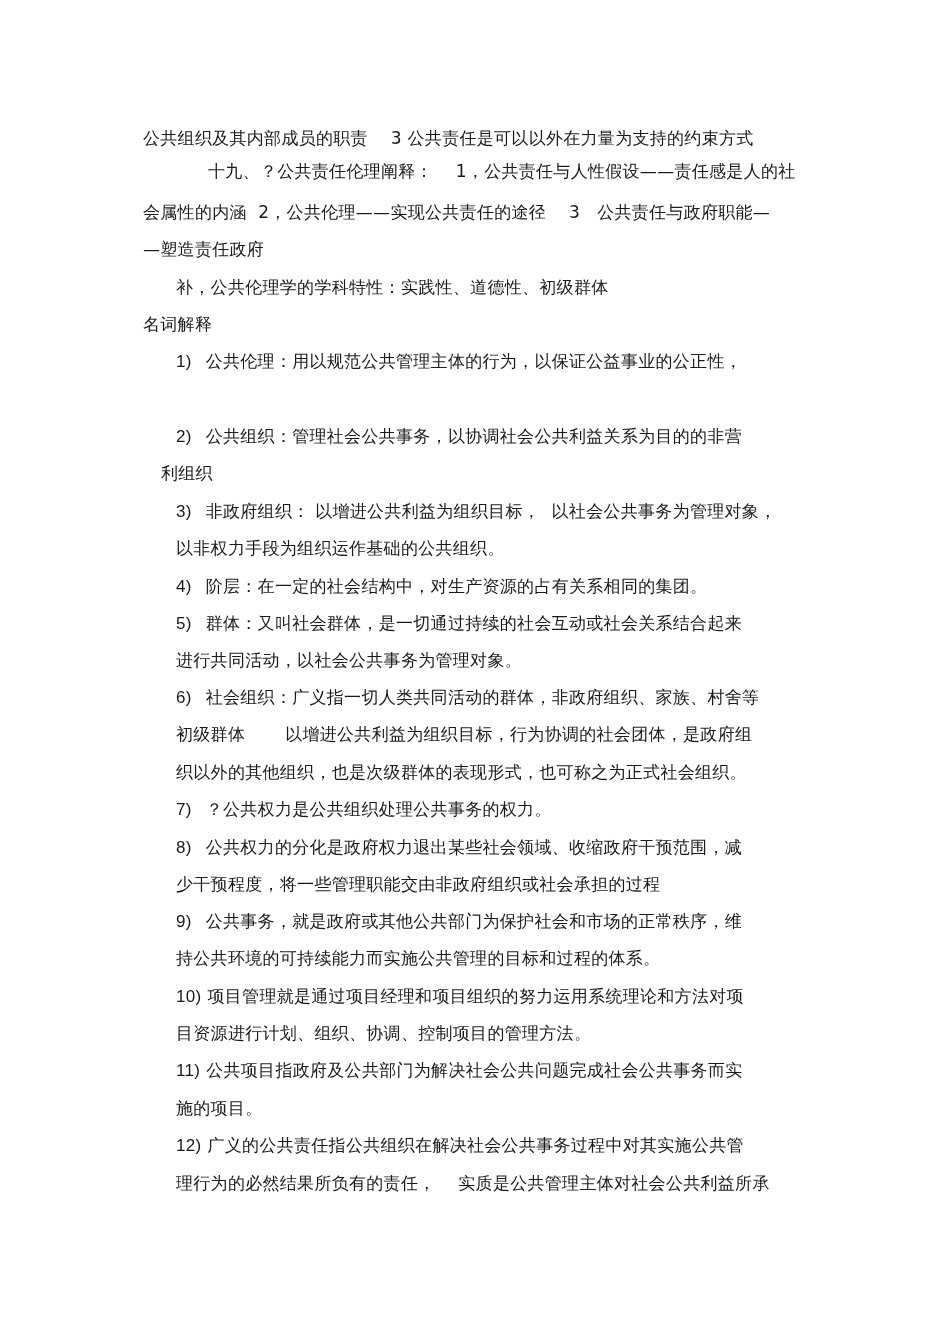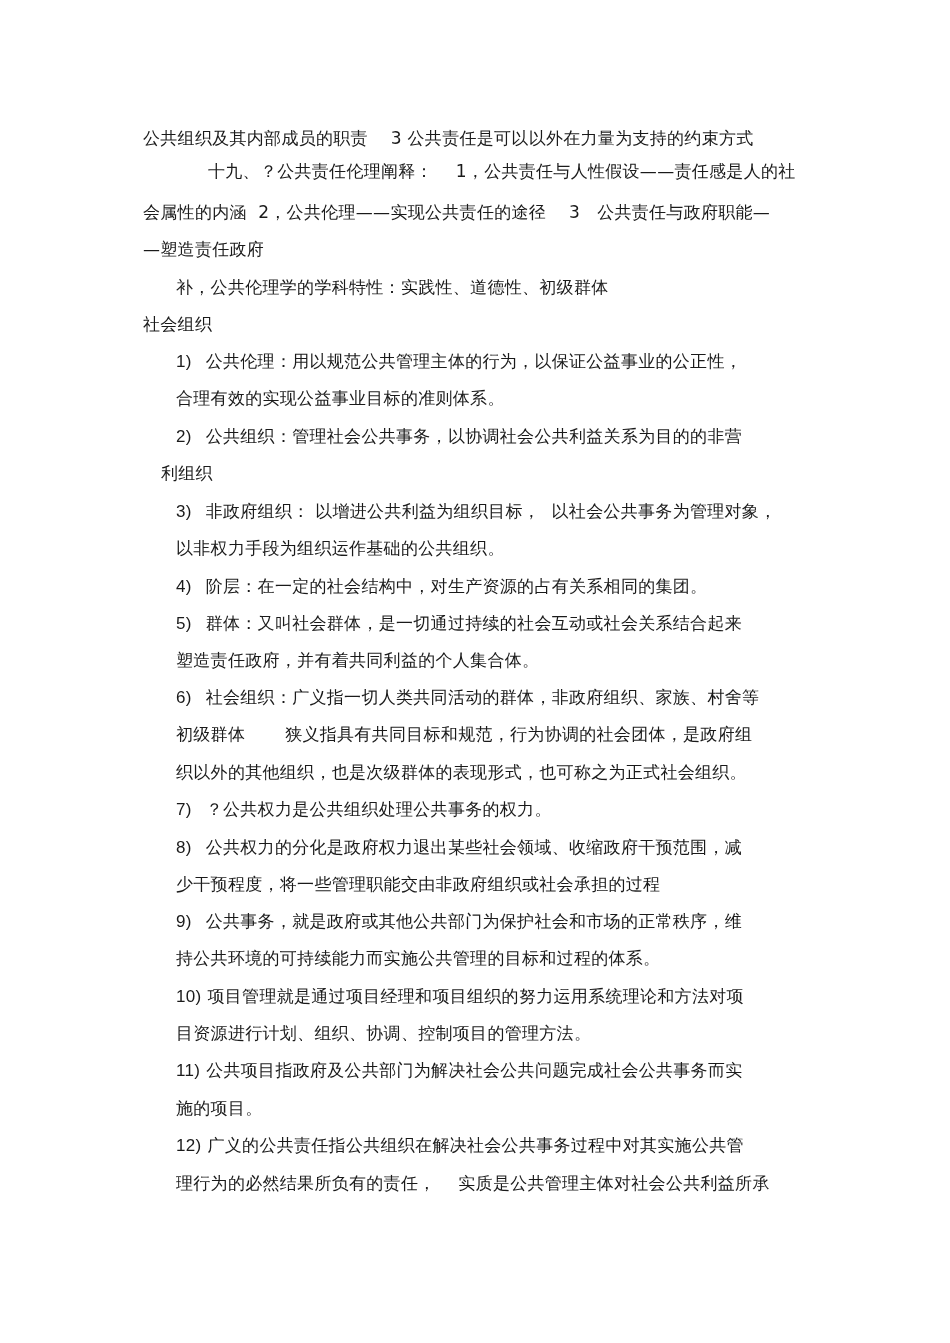--- a/index.html
+++ b/index.html
@@ -40,38 +40,37 @@
 </head>
 <body>
 
 <div class="page">
 
   <div class="line" style="left:143px;top:127px;">公共组织及其内部成员的职责    3 公共责任是可以以外在力量为支持的约束方式</div>
   <div class="line" style="left:176px;top:160px;margin-left:32px;">十九、？公共责任伦理阐释：    1，公共责任与人性假设——责任感是人的社</div>
   <div class="line" style="left:143px;top:201px;">会属性的内涵  2，公共伦理——实现公共责任的途径    3   公共责任与政府职能—</div>
   <div class="line" style="left:143px;top:238px;">—塑造责任政府</div>
   <div class="line" style="left:176px;top:276px;">补，公共伦理学的学科特性：实践性、道德性、初级群体</div>
-  <div class="line" style="left:143px;top:313px;">社会组织</div>
+  <div class="line" style="left:143px;top:313px;">名词解释</div>
 
   <div class="line" style="left:176px;top:350px;"><span class="num">1)</span><span>公共伦理：用以规范公共管理主体的行为，以保证公益事业的公正性，</span></div>
-  <div class="line" style="left:176px;top:387px;">合理有效的实现公益事业目标的准则体系。</div>
 
   <div class="line" style="left:176px;top:425px;"><span class="num">2)</span><span>公共组织：管理社会公共事务，以协调社会公共利益关系为目的的非营</span></div>
   <div class="line" style="left:161px;top:462px;text-align:right;">利组织</div>
 
   <div class="line" style="left:176px;top:500px;"><span class="num">3)</span><span>非政府组织： 以增进公共利益为组织目标，  以社会公共事务为管理对象，</span></div>
   <div class="line" style="left:176px;top:537px;">以非权力手段为组织运作基础的公共组织。</div>
 
   <div class="line" style="left:176px;top:575px;"><span class="num">4)</span><span>阶层：在一定的社会结构中，对生产资源的占有关系相同的集团。</span></div>
 
   <div class="line" style="left:176px;top:612px;"><span class="num">5)</span><span>群体：又叫社会群体，是一切通过持续的社会互动或社会关系结合起来</span></div>
-  <div class="line" style="left:176px;top:649px;">塑造责任政府，并有着共同利益的个人集合体。</div>
+  <div class="line" style="left:176px;top:649px;">进行共同活动，以社会公共事务为管理对象。</div>
 
   <div class="line" style="left:176px;top:686px;"><span class="num">6)</span><span>社会组织：广义指一切人类共同活动的群体，非政府组织、家族、村舍等</span></div>
-  <div class="line" style="left:176px;top:723px;">初级群体       狭义指具有共同目标和规范，行为协调的社会团体，是政府组</div>
+  <div class="line" style="left:176px;top:723px;">初级群体       以增进公共利益为组织目标，行为协调的社会团体，是政府组</div>
   <div class="line" style="left:176px;top:761px;">织以外的其他组织，也是次级群体的表现形式，也可称之为正式社会组织。</div>
 
   <div class="line" style="left:176px;top:798px;"><span class="num">7)</span><span>？公共权力是公共组织处理公共事务的权力。</span></div>
 
   <div class="line" style="left:176px;top:836px;text-align:center;"><span class="num">8)</span><span>公共权力的分化是政府权力退出某些社会领域、收缩政府干预范围，减</span></div>
   <div class="line" style="left:176px;top:873px;">少干预程度，将一些管理职能交由非政府组织或社会承担的过程</div>
 
   <div class="line" style="left:176px;top:910px;"><span class="num">9)</span><span>公共事务，就是政府或其他公共部门为保护社会和市场的正常秩序，维</span></div>
   <div class="line" style="left:176px;top:947px;">持公共环境的可持续能力而实施公共管理的目标和过程的体系。</div>
 

